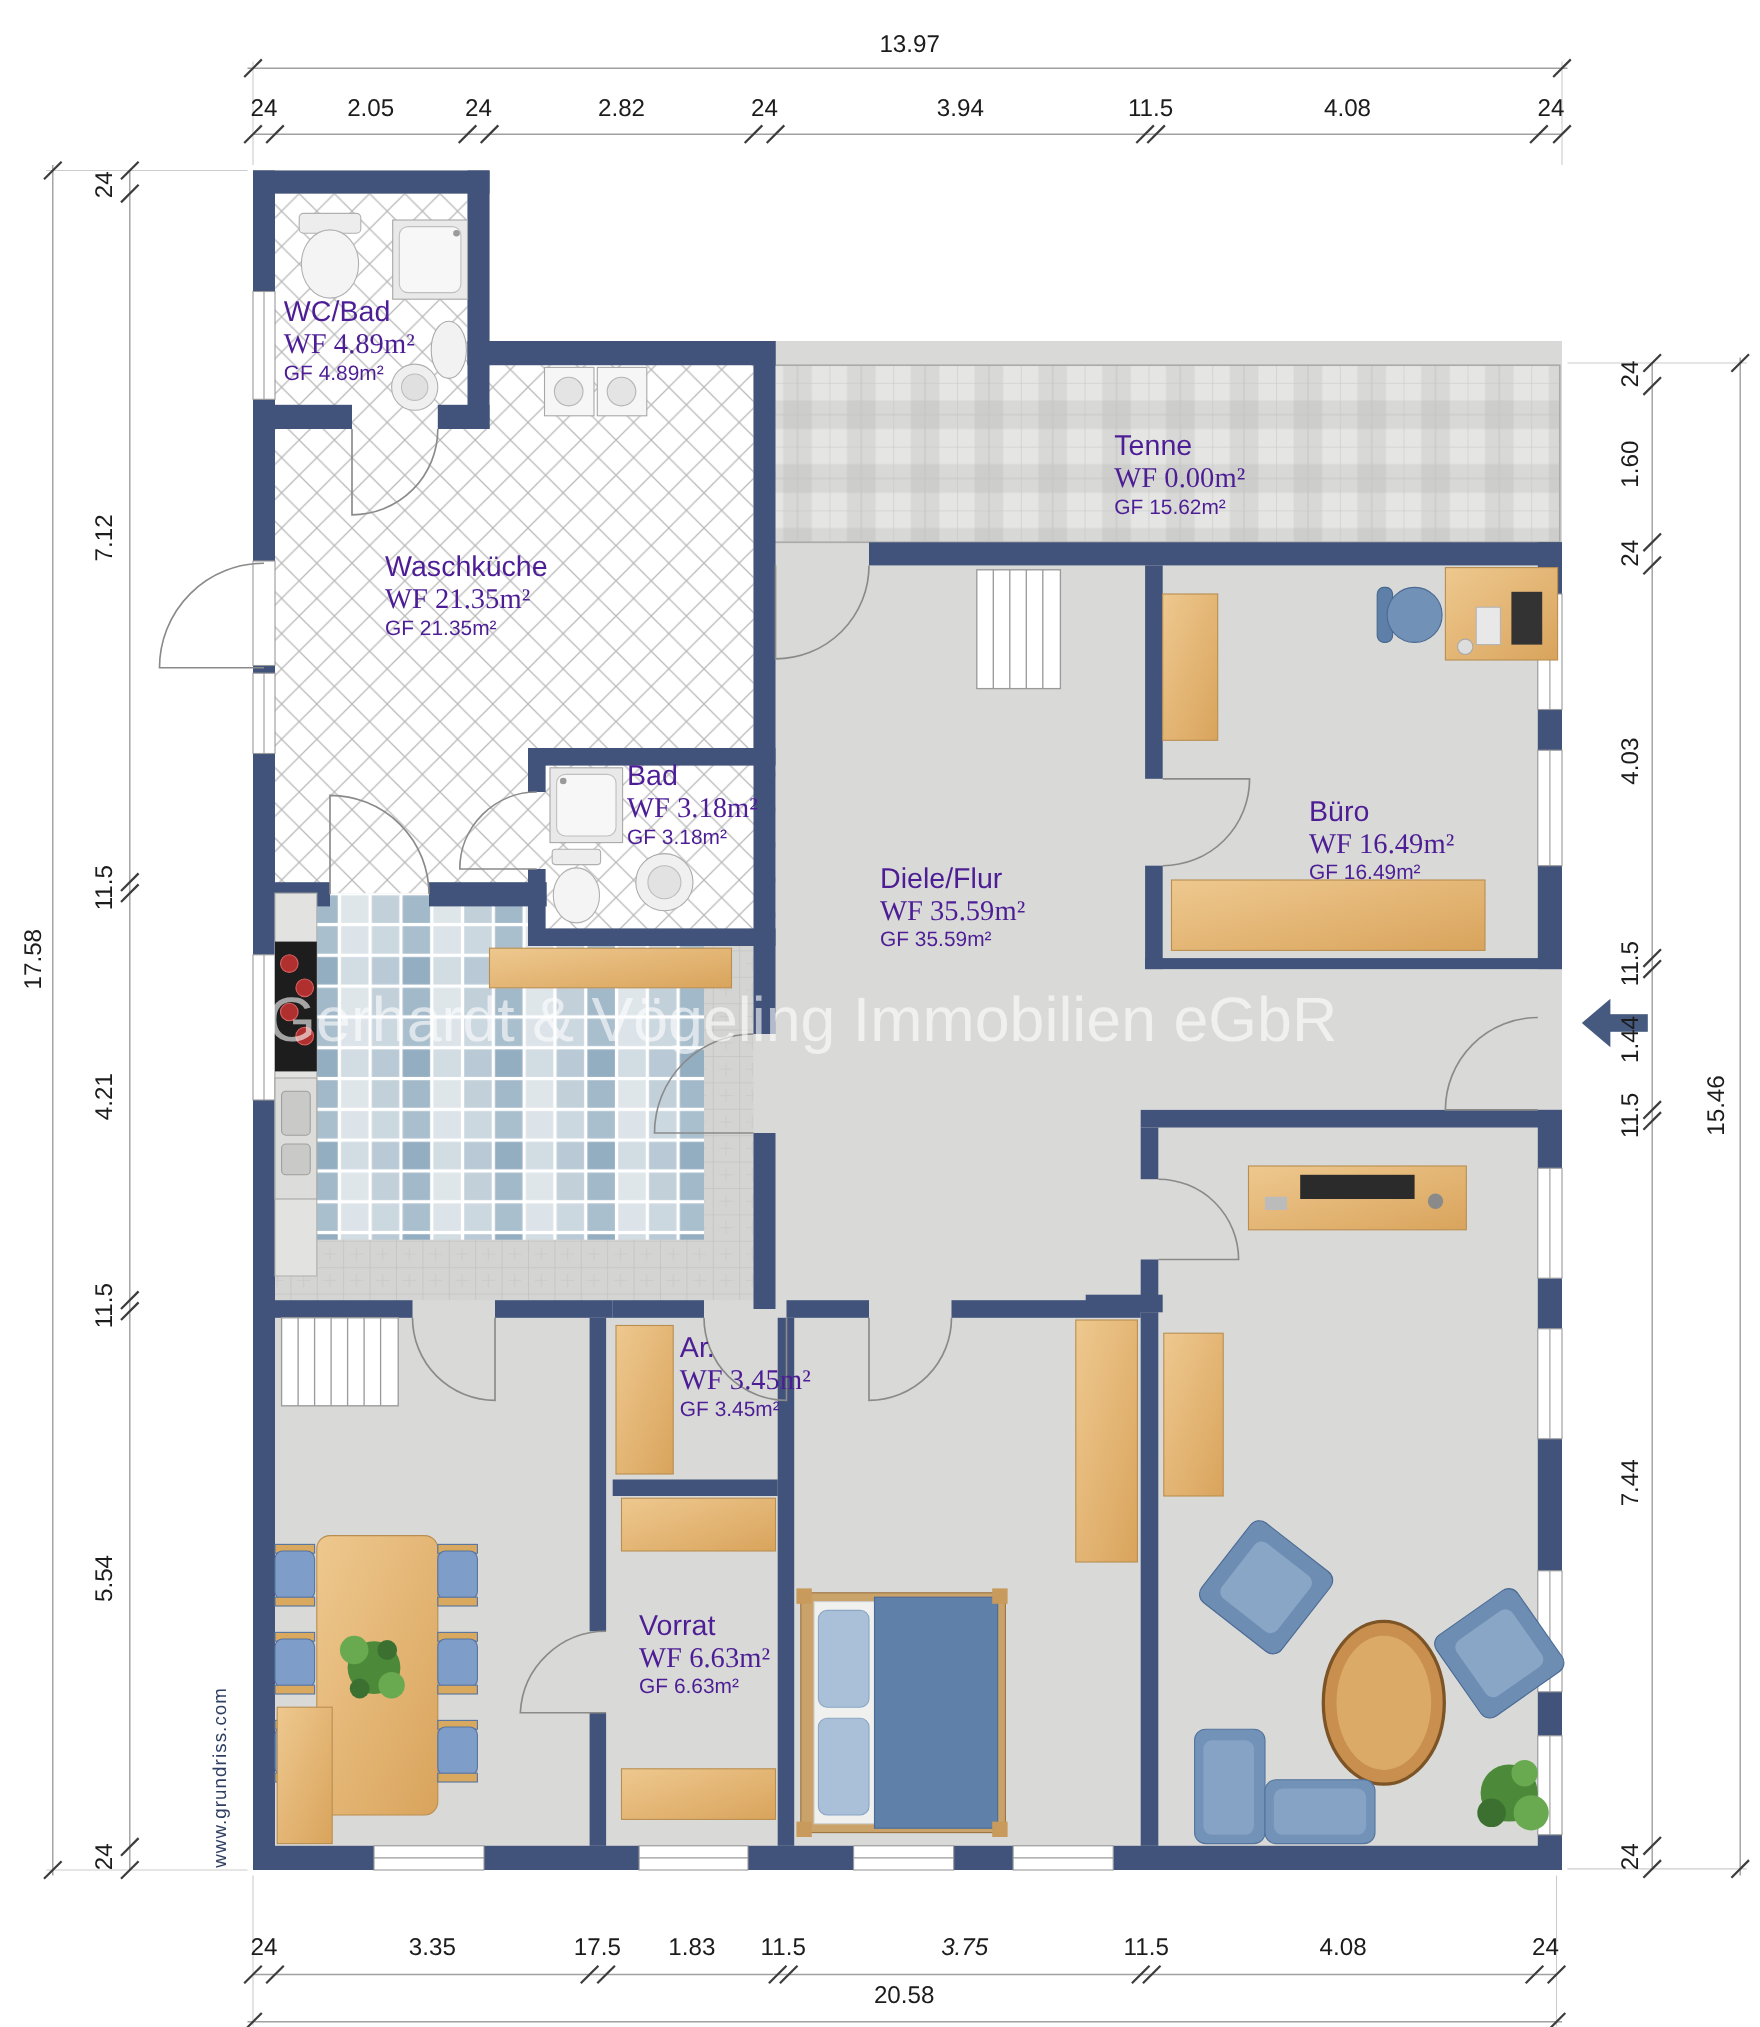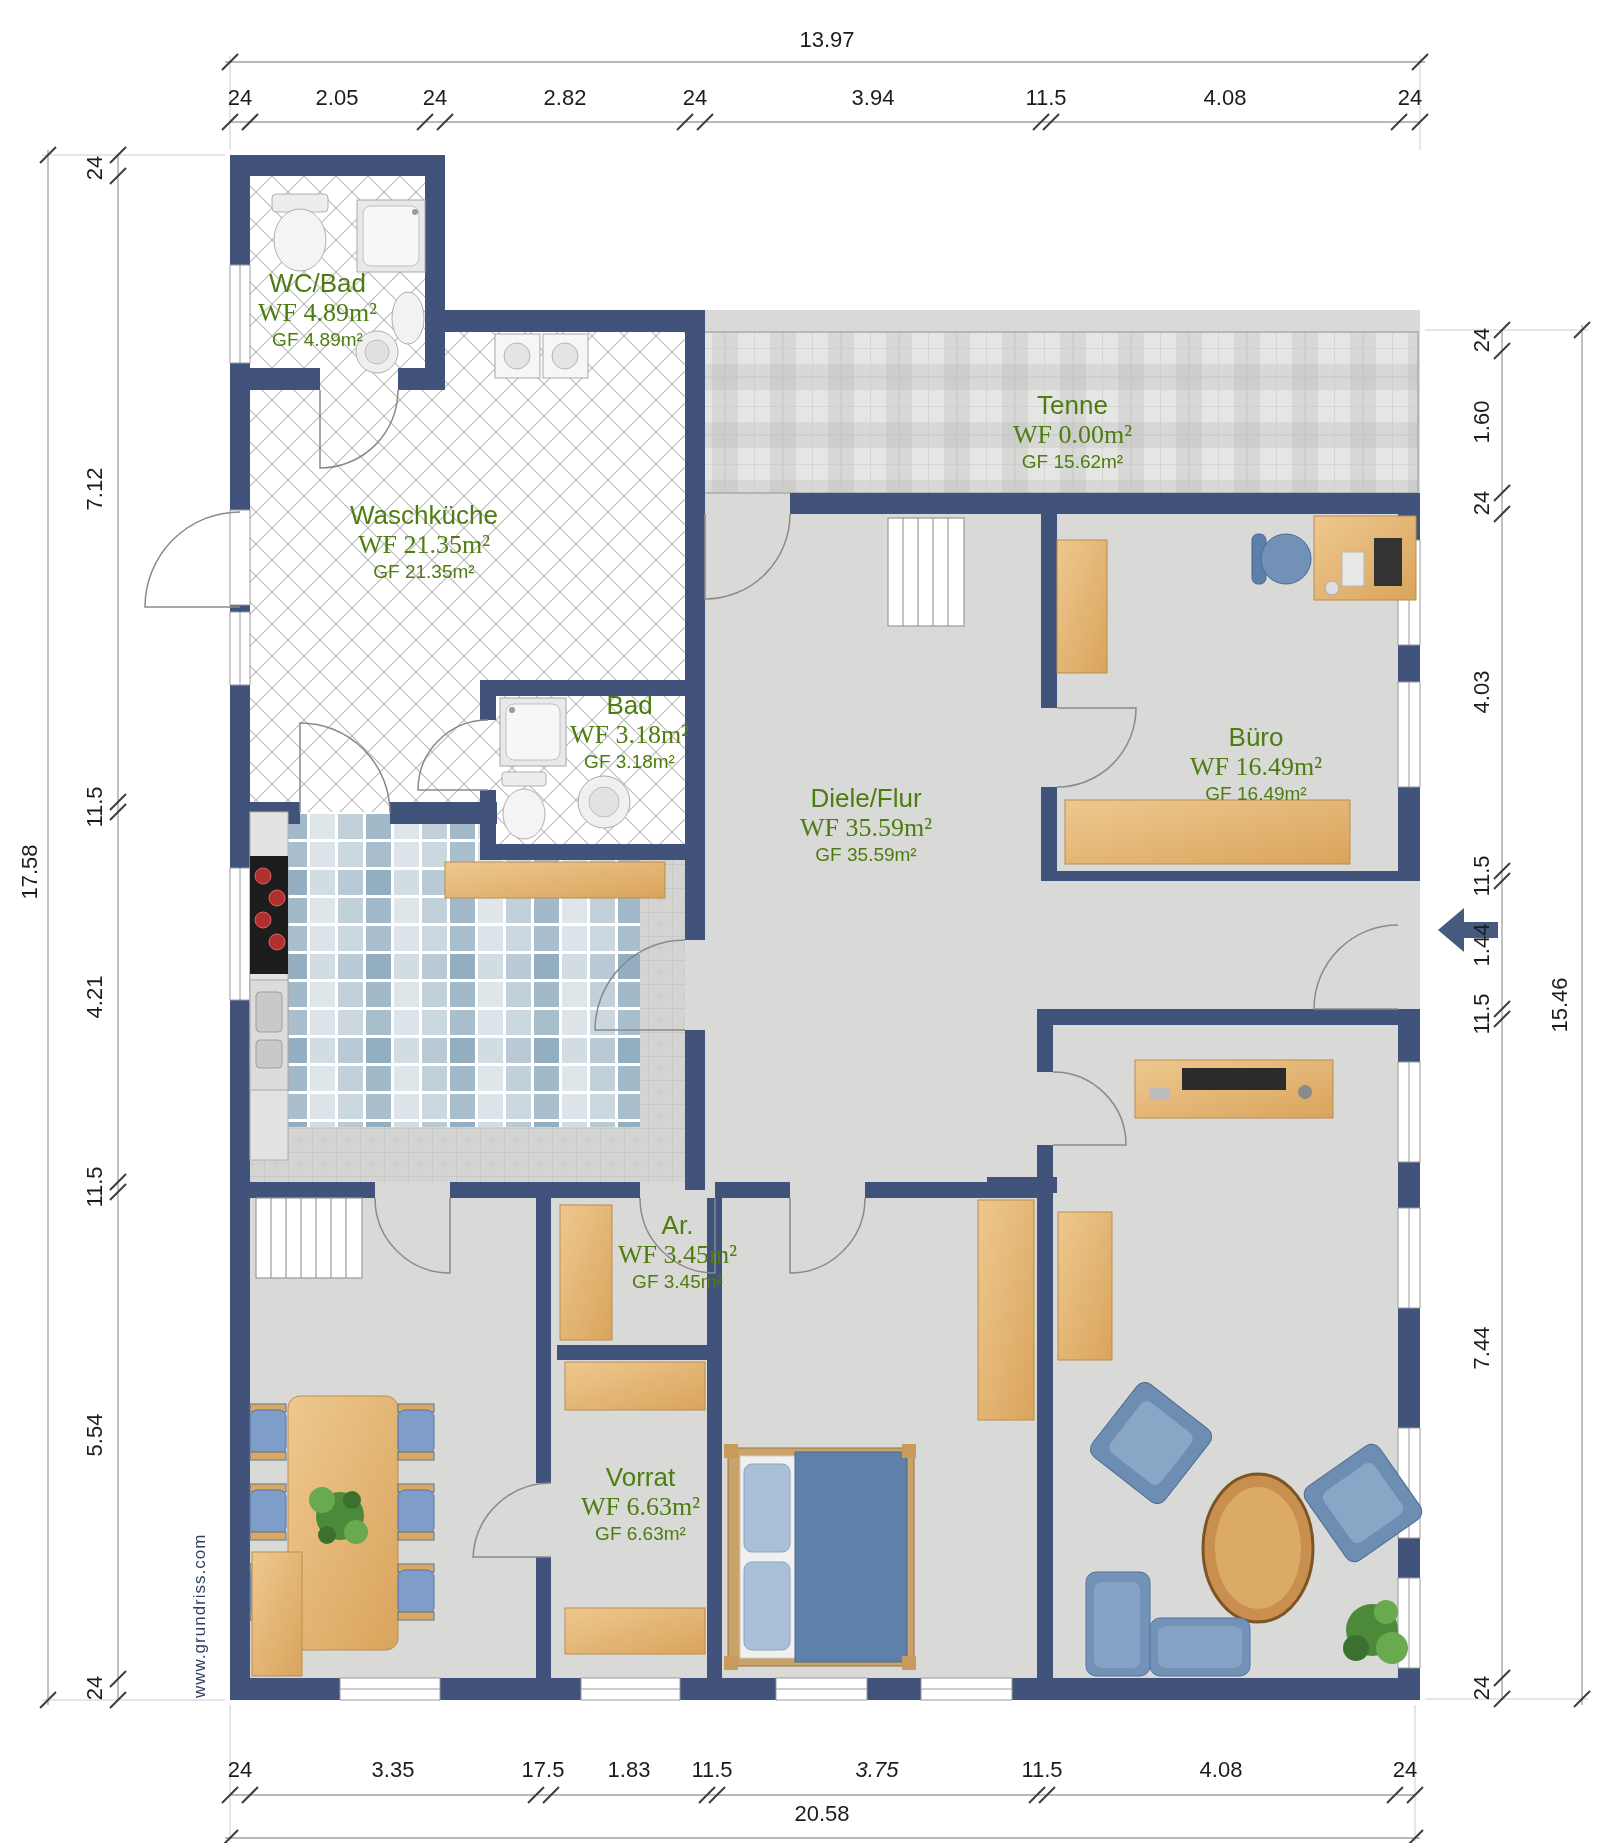--- a/index.html
+++ b/index.html
@@ -4,21 +4,21 @@
 <style>
   html,body{margin:0;padding:0;background:#fff;}
   .stage{position:relative;width:1600px;height:1843px;background:#fff;overflow:hidden;
          font-family:"Liberation Sans",sans-serif;}
   .stage svg{position:absolute;left:0;top:0;z-index:1;}
   .watermark{position:absolute;left:243px;top:894px;z-index:5;font-size:57px;
              color:rgba(255,255,255,0.6);white-space:nowrap;font-weight:400;}
   .website{position:absolute;left:190px;top:1286px;height:412px;z-index:6;
            writing-mode:vertical-rl;transform:rotate(180deg);font-size:17px;
            color:#2f3f63;letter-spacing:1px;}
-  .room-label{position:absolute;z-index:6;color:#4d7c0f;text-align:center;}
+  .room-label{position:absolute;z-index:6;color:#4c1d95;}
   .room-label .rname{display:block;font-size:26px;line-height:30px;}
   .room-label .rwf{display:block;font-size:26px;line-height:30px;font-family:Liberation Serif, serif;}
   .room-label .rgf{display:block;font-size:19px;line-height:23px;}
   .dim{position:absolute;z-index:6;font-size:22px;color:#1c1c1c;white-space:nowrap;
        transform:translate(-50%,-50%);}
   .dim.rot{transform:translate(-50%,-50%) rotate(-90deg);}
 </style>
 </head>
 <body>
 
@@ -398,20 +398,21 @@
         <line x1="1494" y1="889" x2="1510" y2="873"></line>
         <line x1="1494" y1="1017" x2="1510" y2="1001"></line>
         <line x1="1494" y1="1027" x2="1510" y2="1011"></line>
         <line x1="1494" y1="1686" x2="1510" y2="1670"></line>
         <line x1="1494" y1="1707" x2="1510" y2="1691"></line>
         <line x1="1574" y1="338" x2="1590" y2="322"></line>
         <line x1="1574" y1="1707" x2="1590" y2="1691"></line>
       </g>
 </svg>
 
+<div class="watermark">Gerhardt &amp; Vögeling Immobilien eGbR</div>
 <div class="website">www.grundriss.com</div>
 
 <div class="room-label" style="left:258px;top:268px;">
   <span class="rname">WC/Bad</span>
   <span class="rwf">WF 4.89m²</span>
   <span class="rgf">GF 4.89m²</span>
 </div>
 <div class="room-label" style="left:350px;top:500px;">
   <span class="rname">Waschküche</span>
   <span class="rwf">WF 21.35m²</span>

